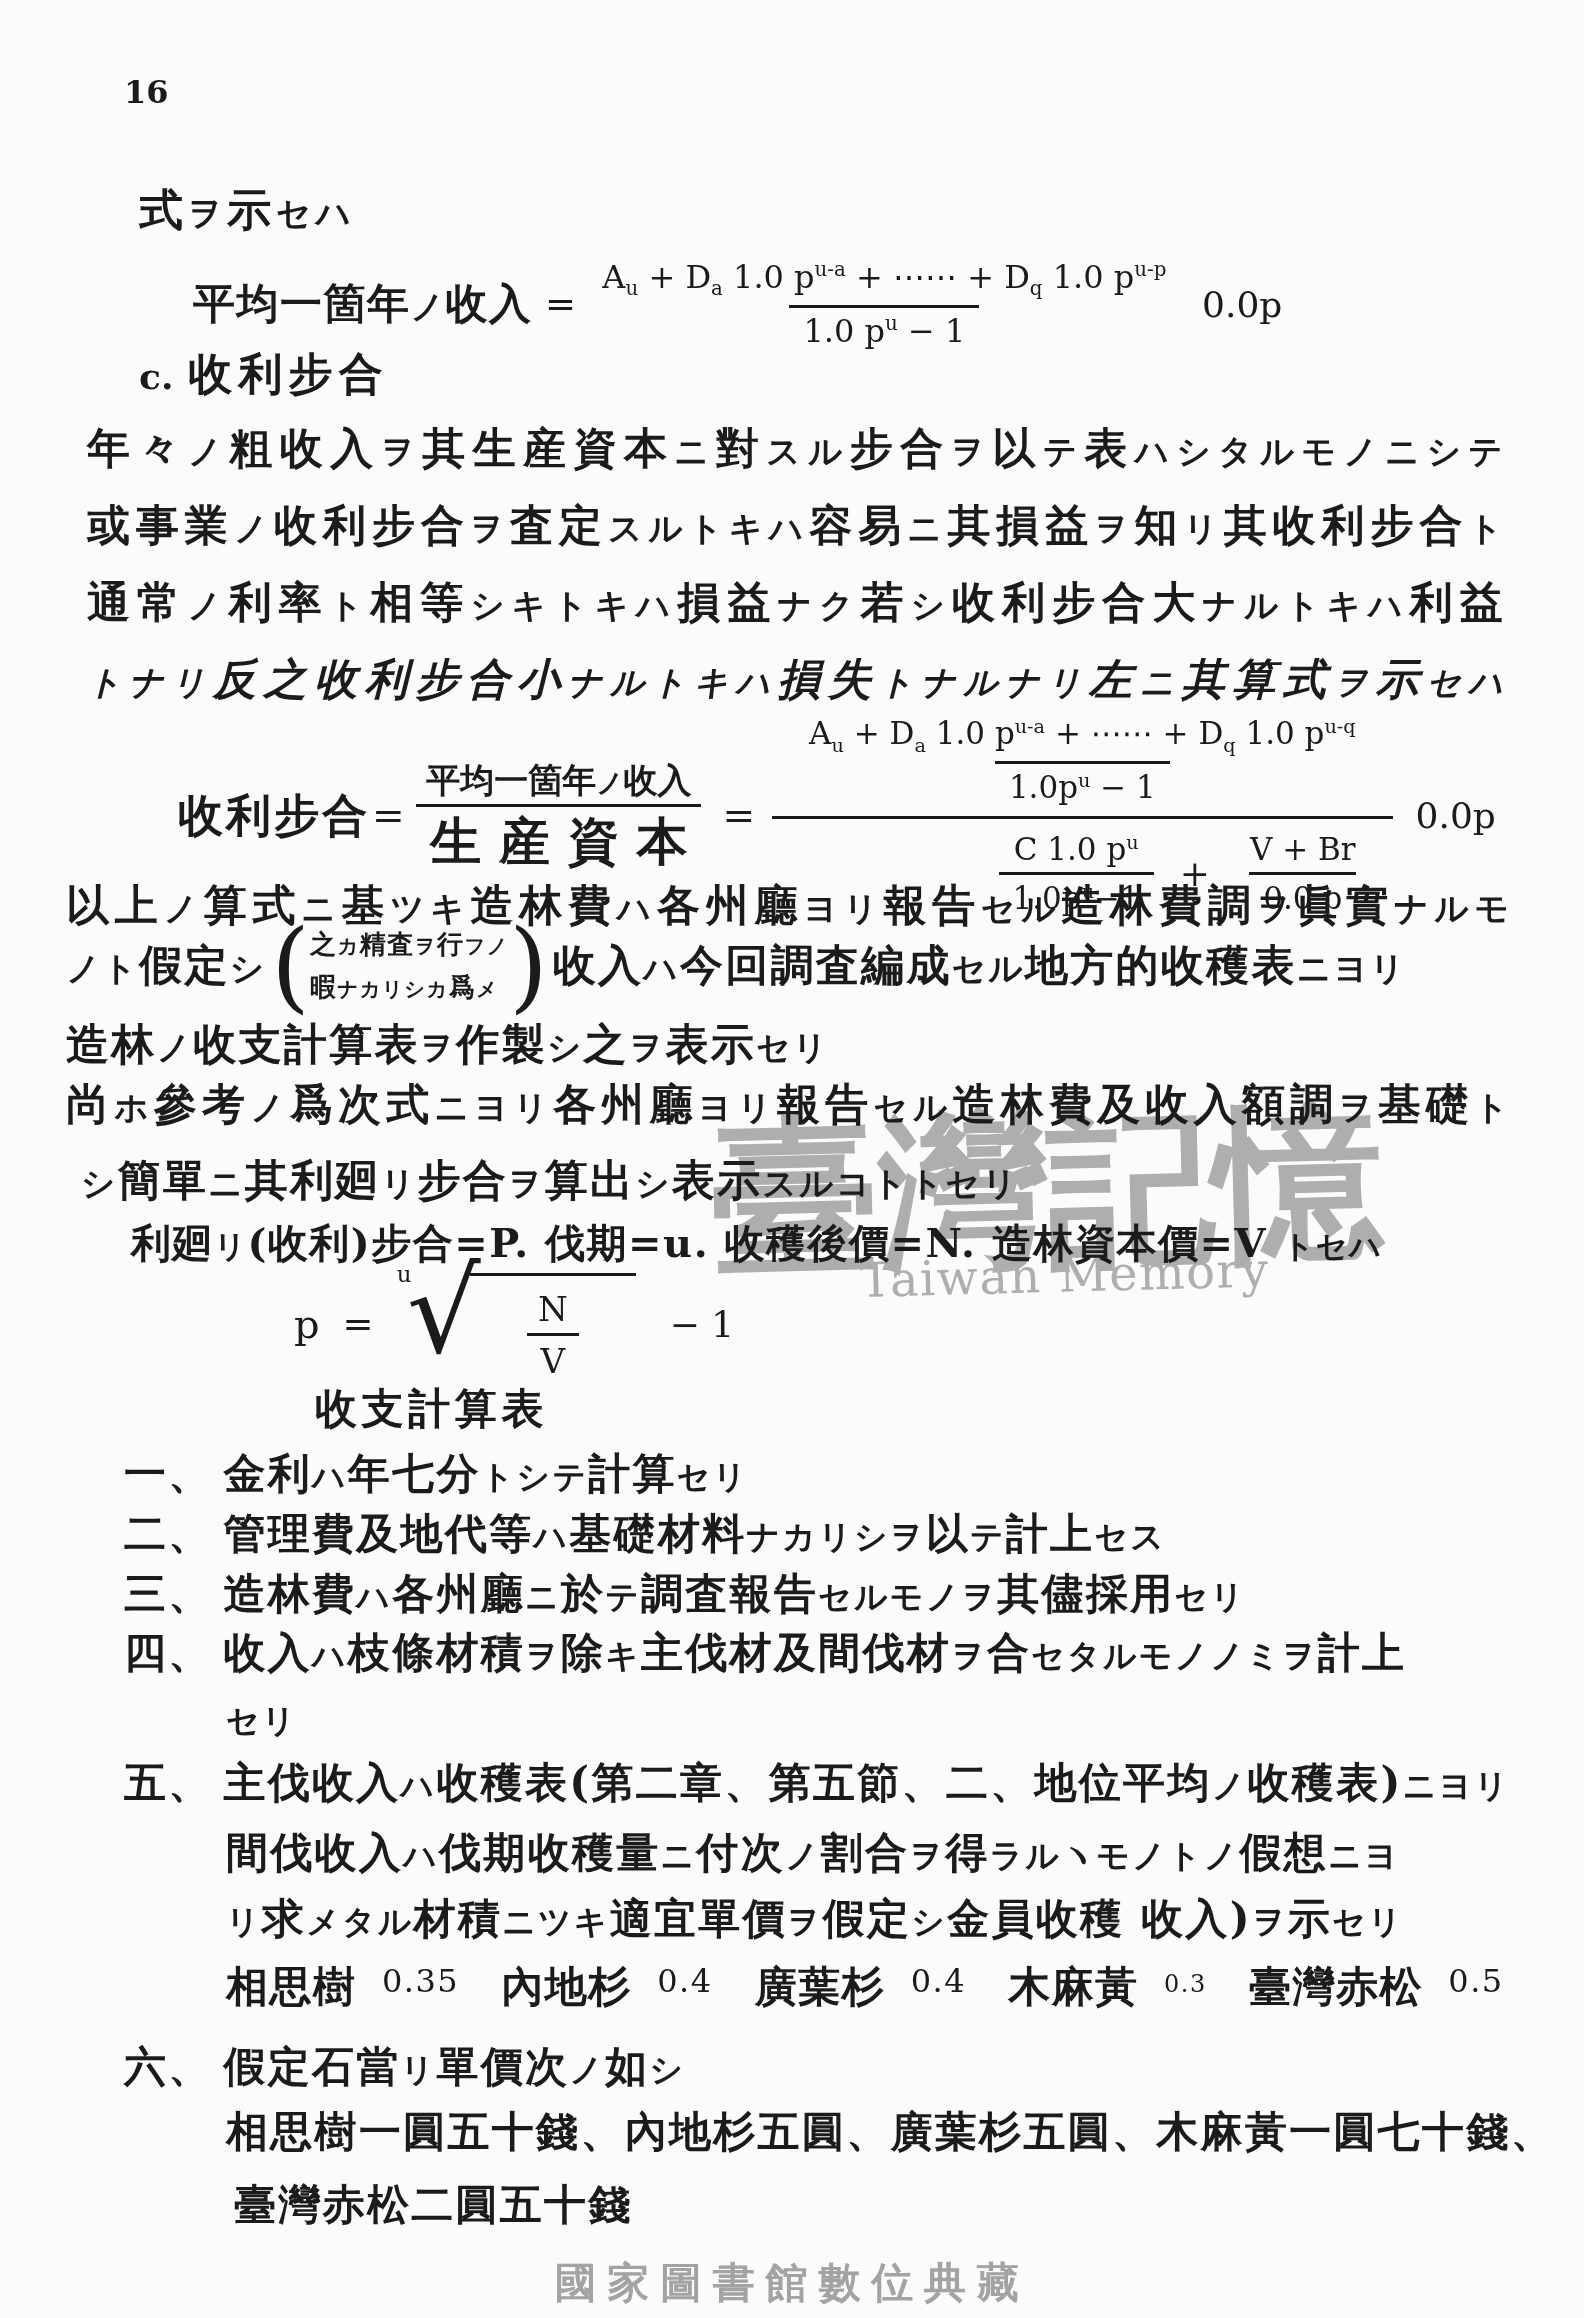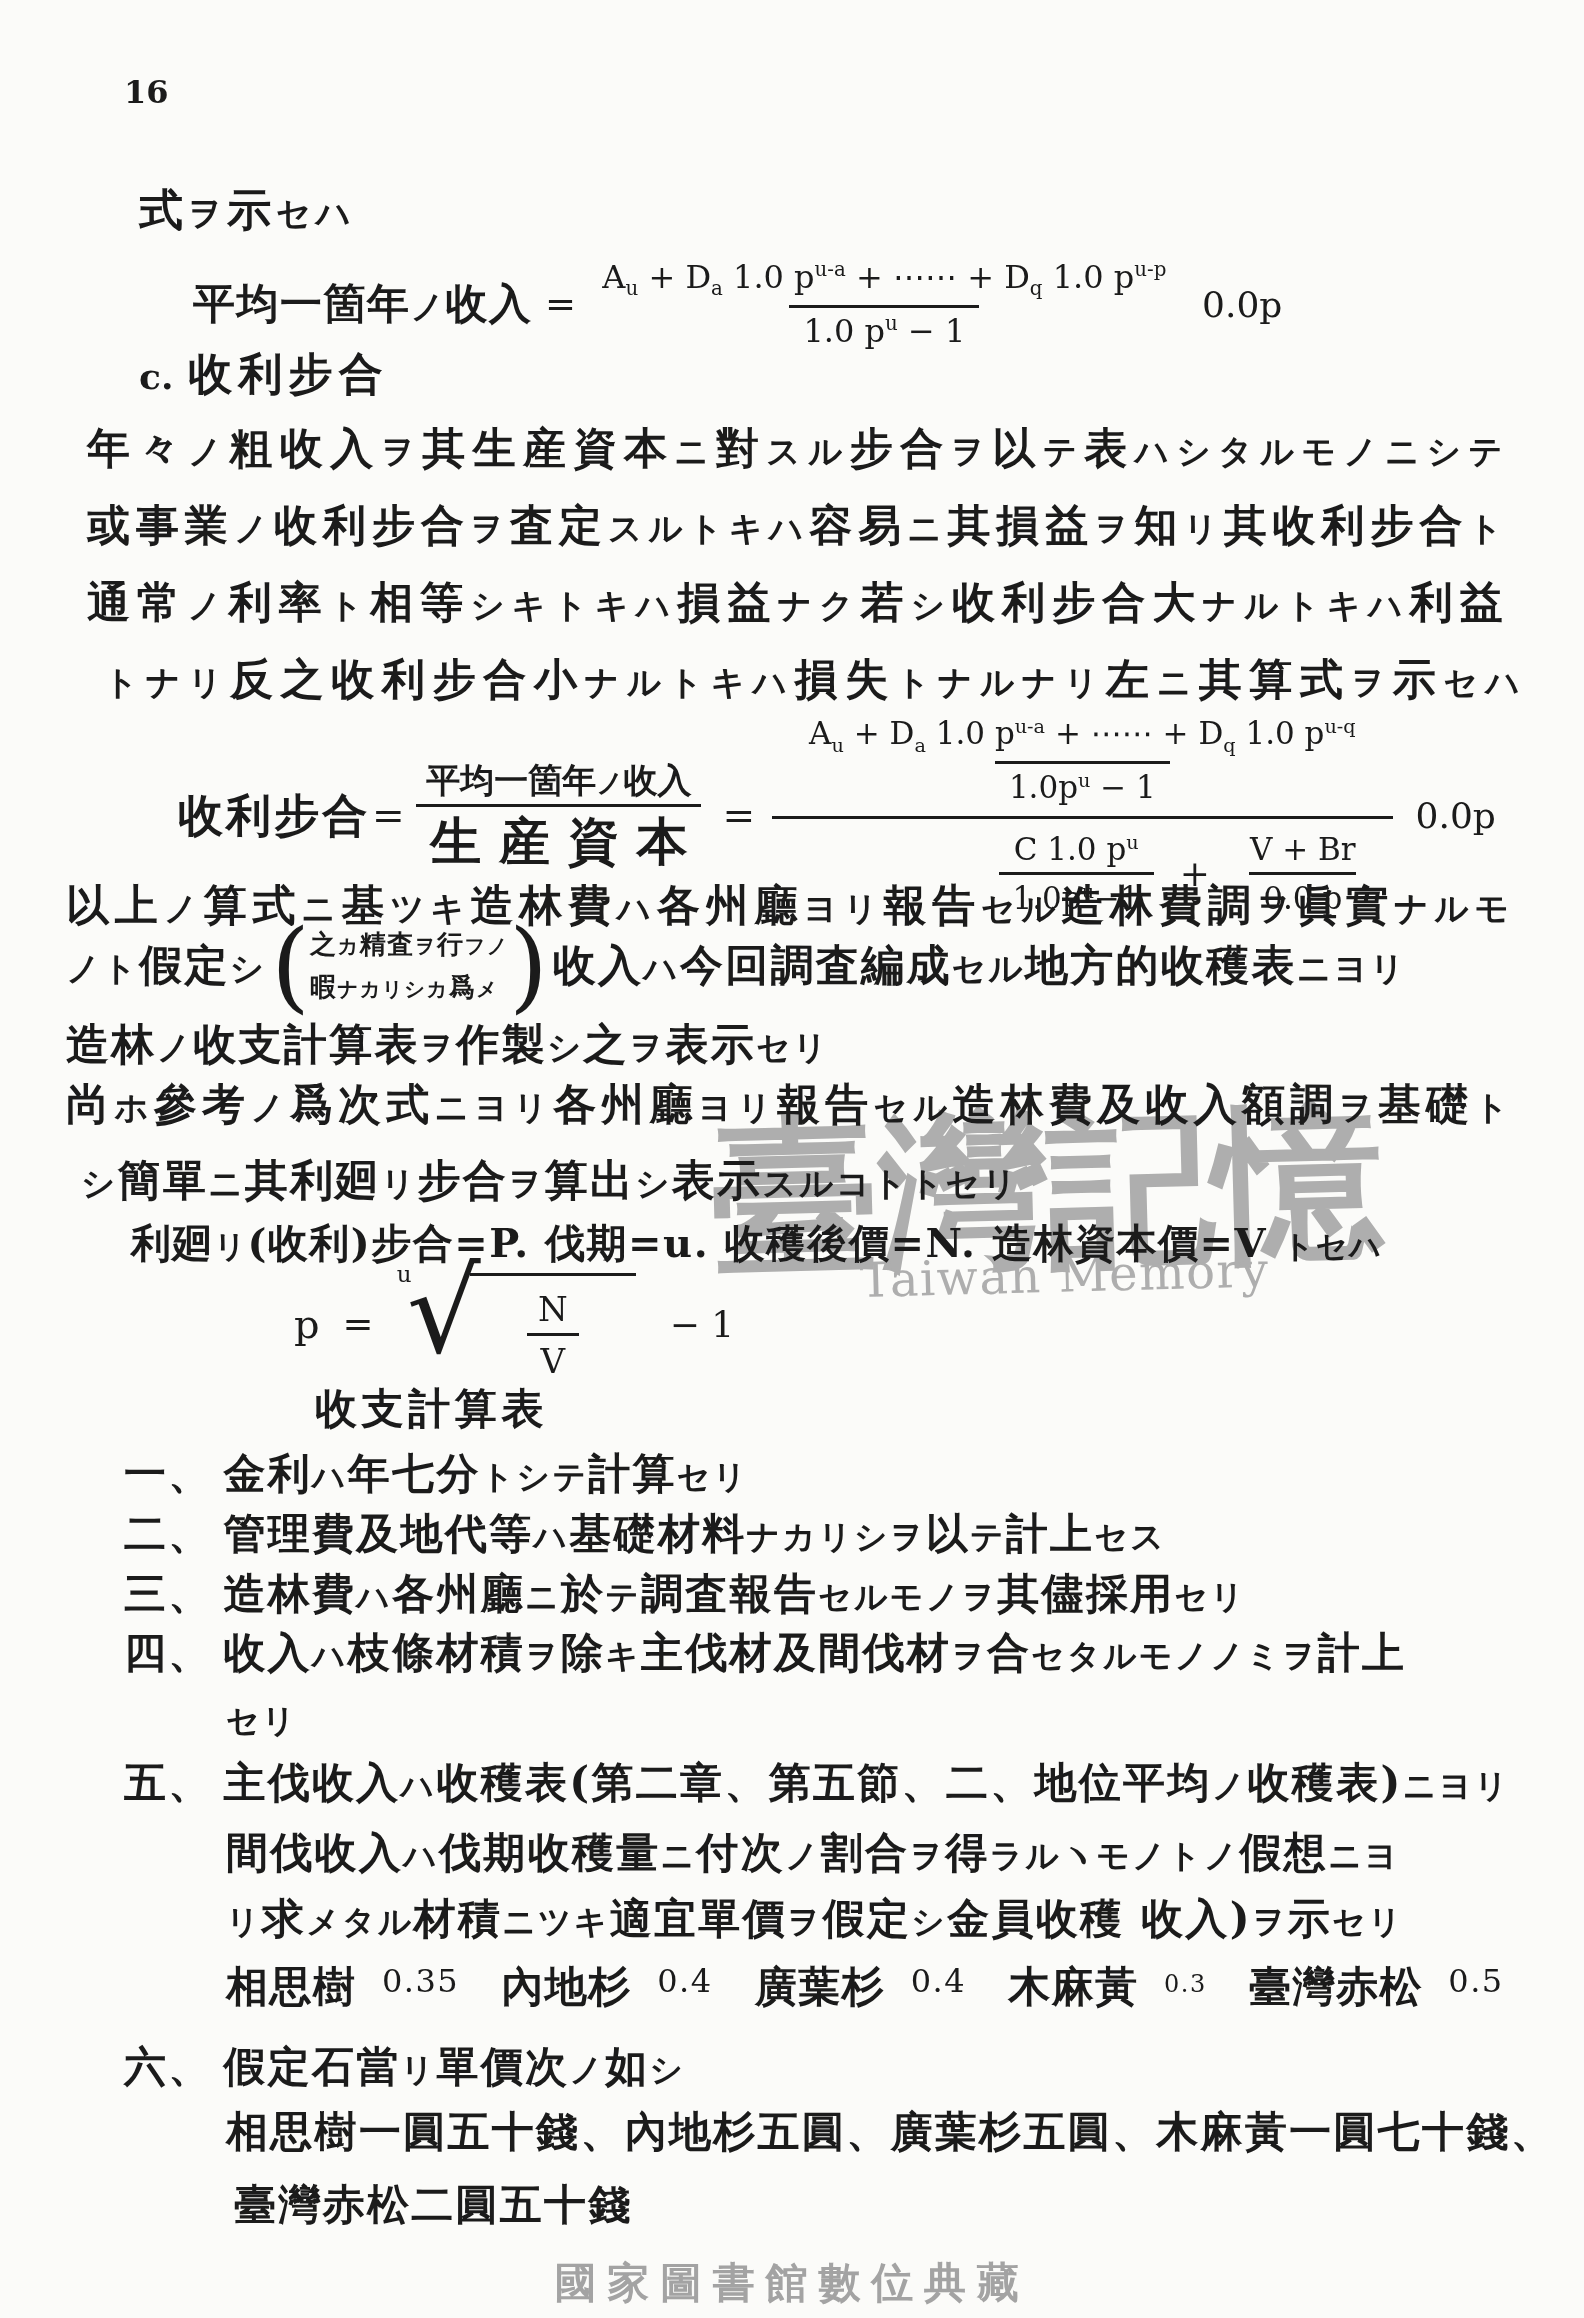--- a/index.html
+++ b/index.html
@@ -78,21 +78,21 @@
     </div>
 
     <div class="abs" style="left:139px;top:349px;">
       <span class="math" style="font-size:36px;font-weight:600;">c.</span>
       <span class="cjk" style="font-size:44px;letter-spacing:6.2px;margin-left:10.8px;">收利步合</span>
     </div>
 
     <div class="abs cjk body-line just ks" style="left:87px;top:424px;width:1418px;">年々<span class="k">ノ</span>粗收入<span class="k">ヲ</span>其生産資本<span class="k">ニ</span>對<span class="k">スル</span>步合<span class="k">ヲ</span>以<span class="k">テ</span>表<span class="k">ハシタルモノニシテ</span></div>
     <div class="abs cjk body-line just ks" style="left:87px;top:501px;width:1418px;">或事業<span class="k">ノ</span>收利步合<span class="k">ヲ</span>査定<span class="k">スルトキハ</span>容易<span class="k">ニ</span>其損益<span class="k">ヲ</span>知<span class="k">リ</span>其收利步合<span class="k">ト</span></div>
     <div class="abs cjk body-line just ks" style="left:87px;top:578px;width:1418px;">通常<span class="k">ノ</span>利率<span class="k">ト</span>相等<span class="k">シキトキハ</span>損益<span class="k">ナク</span>若<span class="k">シ</span>收利步合大<span class="k">ナルトキハ</span>利益</div>
-    <div class="abs cjk body-line just ks" style="left:104px;top:655px;width:1418px;"><span class="k">トナリ</span>反之收利步合小<span class="k">ナルトキハ</span>損失<span class="k">トナルナリ</span>左<span class="k">ニ</span>其算式<span class="k">ヲ</span>示<span class="k">セハ</span></div>
+    <div class="abs cjk body-line just ks" style="left:87px;top:655px;width:1418px;font-style:italic;"><span class="k">トナリ</span>反之收利步合小<span class="k">ナルトキハ</span>損失<span class="k">トナルナリ</span>左<span class="k">ニ</span>其算式<span class="k">ヲ</span>示<span class="k">セハ</span></div>
 
     <div class="abs formula-row" style="left:178px;top:719px;height:193px;">
       <span class="cjk" style="font-size:45px;letter-spacing:3.1px;">收利步合</span>
       <span class="math" style="font-size:39px;margin:0 7.7px 0 1.5px;">=</span>
       <span class="frac cjk" style="font-size:34px;">
         <span class="num ks">平均一箇年<span class="k">ノ</span>收入</span>
         <span class="den" style="font-size:51px;">生 産 資 本</span>
       </span>
       <span class="math" style="font-size:39px;margin:0 17px;">=</span>
       <span class="bigfrac math" style="font-size:31px;">

